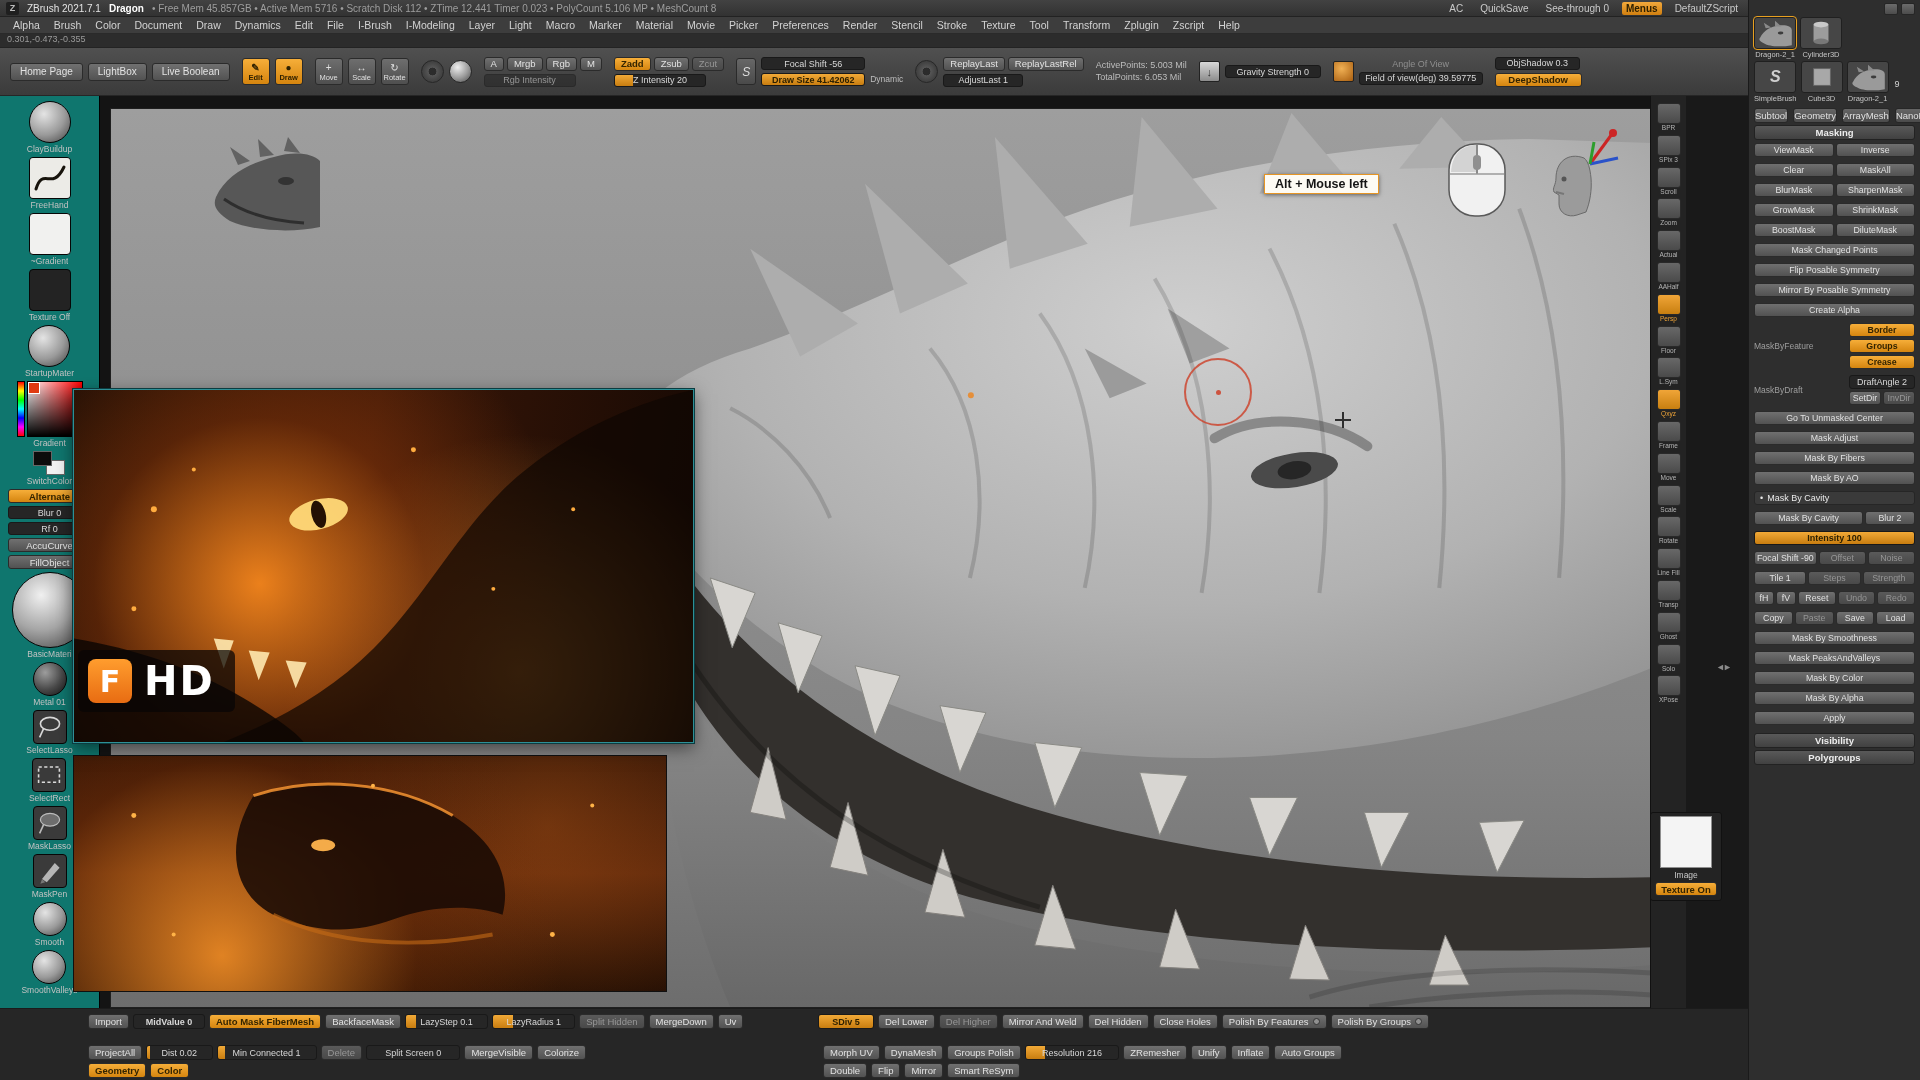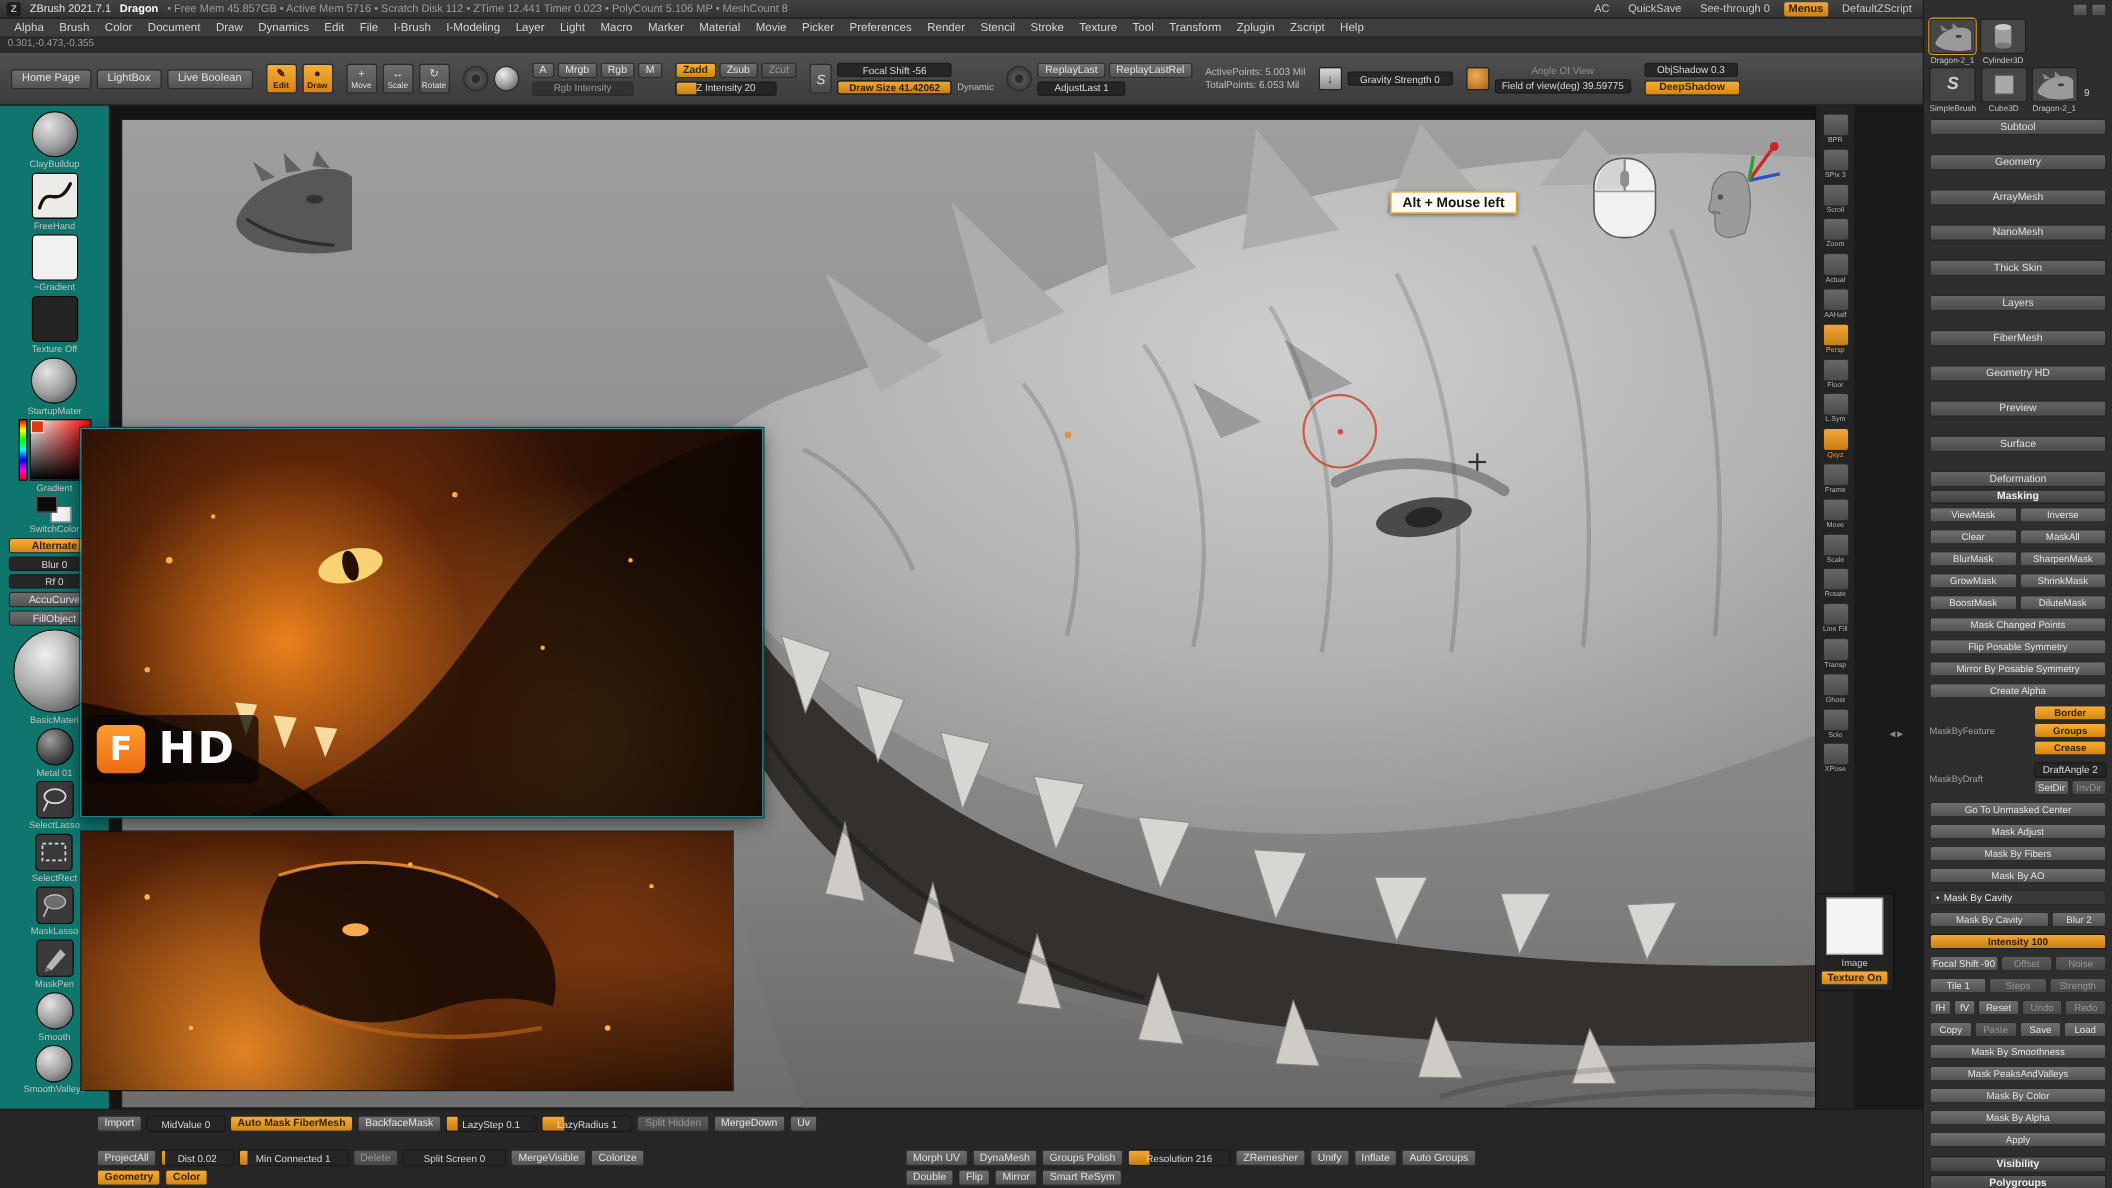--- a/index.html
+++ b/index.html
@@ -96,21 +96,21 @@
 #tool-thumbs{display:flex;flex-direction:column;gap:2px;margin-bottom:3px}
 .tt-row{display:flex;gap:4px;align-items:flex-end}
 .tthumb{display:flex;flex-direction:column;align-items:center;gap:1px}
 .tt-img{width:42px;height:32px;background:#464646;border:1px solid #202020;border-radius:3px;display:flex;align-items:center;justify-content:center;overflow:hidden}
 .tthumb.sel .tt-img{outline:1px solid #e8a020}
 .tt-label{font-size:7.5px;color:#c5c5c5;max-width:54px;white-space:nowrap;overflow:hidden}
 .tt-count{font-size:9px;color:#d2d2d2;margin:0 0 14px 2px}
 .tt-mini{width:14px;height:12px;background:linear-gradient(#6b6b6b,#4c4c4c);border:1px solid #262626;border-radius:2px}
 .tt-topr{display:flex;justify-content:flex-end;gap:3px}
 .pb{height:15px;background:linear-gradient(#656565,#4b4b4b);border:1px solid #272727;border-radius:3px;display:flex;align-items:center;justify-content:center;font-size:9.5px;color:#e0e0e0}
-#palette-list{display:flex;flex-direction:column;gap:17px}
+#palette-list{display:flex;flex-direction:row;gap:5px}
 .section{height:15px;background:linear-gradient(#595959,#414141);border:1px solid #222;border-radius:3px;display:flex;align-items:center;justify-content:center;font-size:9.5px;color:#ededed;font-weight:bold}
 #rt-sections{display:flex;flex-direction:column;gap:2px;margin-top:6px}
 #masking-rows{display:flex;flex-direction:column;gap:6px;margin-top:1px}
 .mrow{display:flex;gap:2px}
 .mrow .zb{flex:1;height:14px;padding:0 2px;font-size:8.8px}
 .mrow .zb.smallw{flex:0 0 50px}
 .mrow .zb.tinyw{flex:0 0 20px}
 .mrow .slider{flex:1;height:14px}
 .mheader{display:flex;align-items:center;gap:4px;height:14px;background:#3a3a3a;border:1px solid #262626;border-radius:3px;padding:0 5px}
 .hdot{color:#e8e8e8;font-size:9px}
@@ -842,36 +842,49 @@
       </div>
     <div id="rt-sections">
         <div class="section">Visibility</div>
         <div class="section">Polygroups</div>
       </div>
   </div>
 
   <div id="bottom">
     <div class="bgroup" id="b-r1l">
         <div class="zb">Import</div>
-        <div class="slider" style="width: 72px;">
+        <div class="slider" style="width: 72px; font-weight: bold;">
           <span>MidValue 0</span>
         </div>
         <div class="zb orange">Auto Mask FiberMesh</div>
         <div class="zb">BackfaceMask</div>
         <div class="slider" style="width: 83.2px; text-align: right;">
           <i class="fill" style="width: 12%;"></i>
           <span>LazyStep 0.1</span>
         </div>
         <div class="slider" style="width: 83.2px;">
           <i class="fill" style="width: 25%;"></i>
           <span>LazyRadius 1</span>
         </div>
         <div class="zb dim">Split Hidden</div>
         <div class="zb">MergeDown</div>
         <div class="zb">Uv</div>
+      </div>
+    <div class="bgroup" id="b-r1r">
+        <div class="slider full" style="width: 56px;">
+          <i class="fill" style="width: 100%;"></i>
+          <span>SDiv 5</span>
+        </div>
+        <div class="zb">Del Lower</div>
+        <div class="zb dim">Del Higher</div>
+        <div class="zb">Mirror And Weld</div>
+        <div class="zb">Del Hidden</div>
+        <div class="zb">Close Holes</div>
+        <div class="zb dotafter">Polish By Features</div>
+        <div class="zb dotafter">Polish By Groups</div>
       </div>
     <div class="bgroup" id="b-r2l">
         <div class="zb">ProjectAll</div>
         <div class="slider" style="width: 66.4px;">
           <i class="fill" style="width: 4%;"></i>
           <span>Dist 0.02</span>
         </div>
         <div class="slider" style="width: 100px;">
           <i class="fill" style="width: 8%;"></i>
           <span>Min Connected 1</span>

